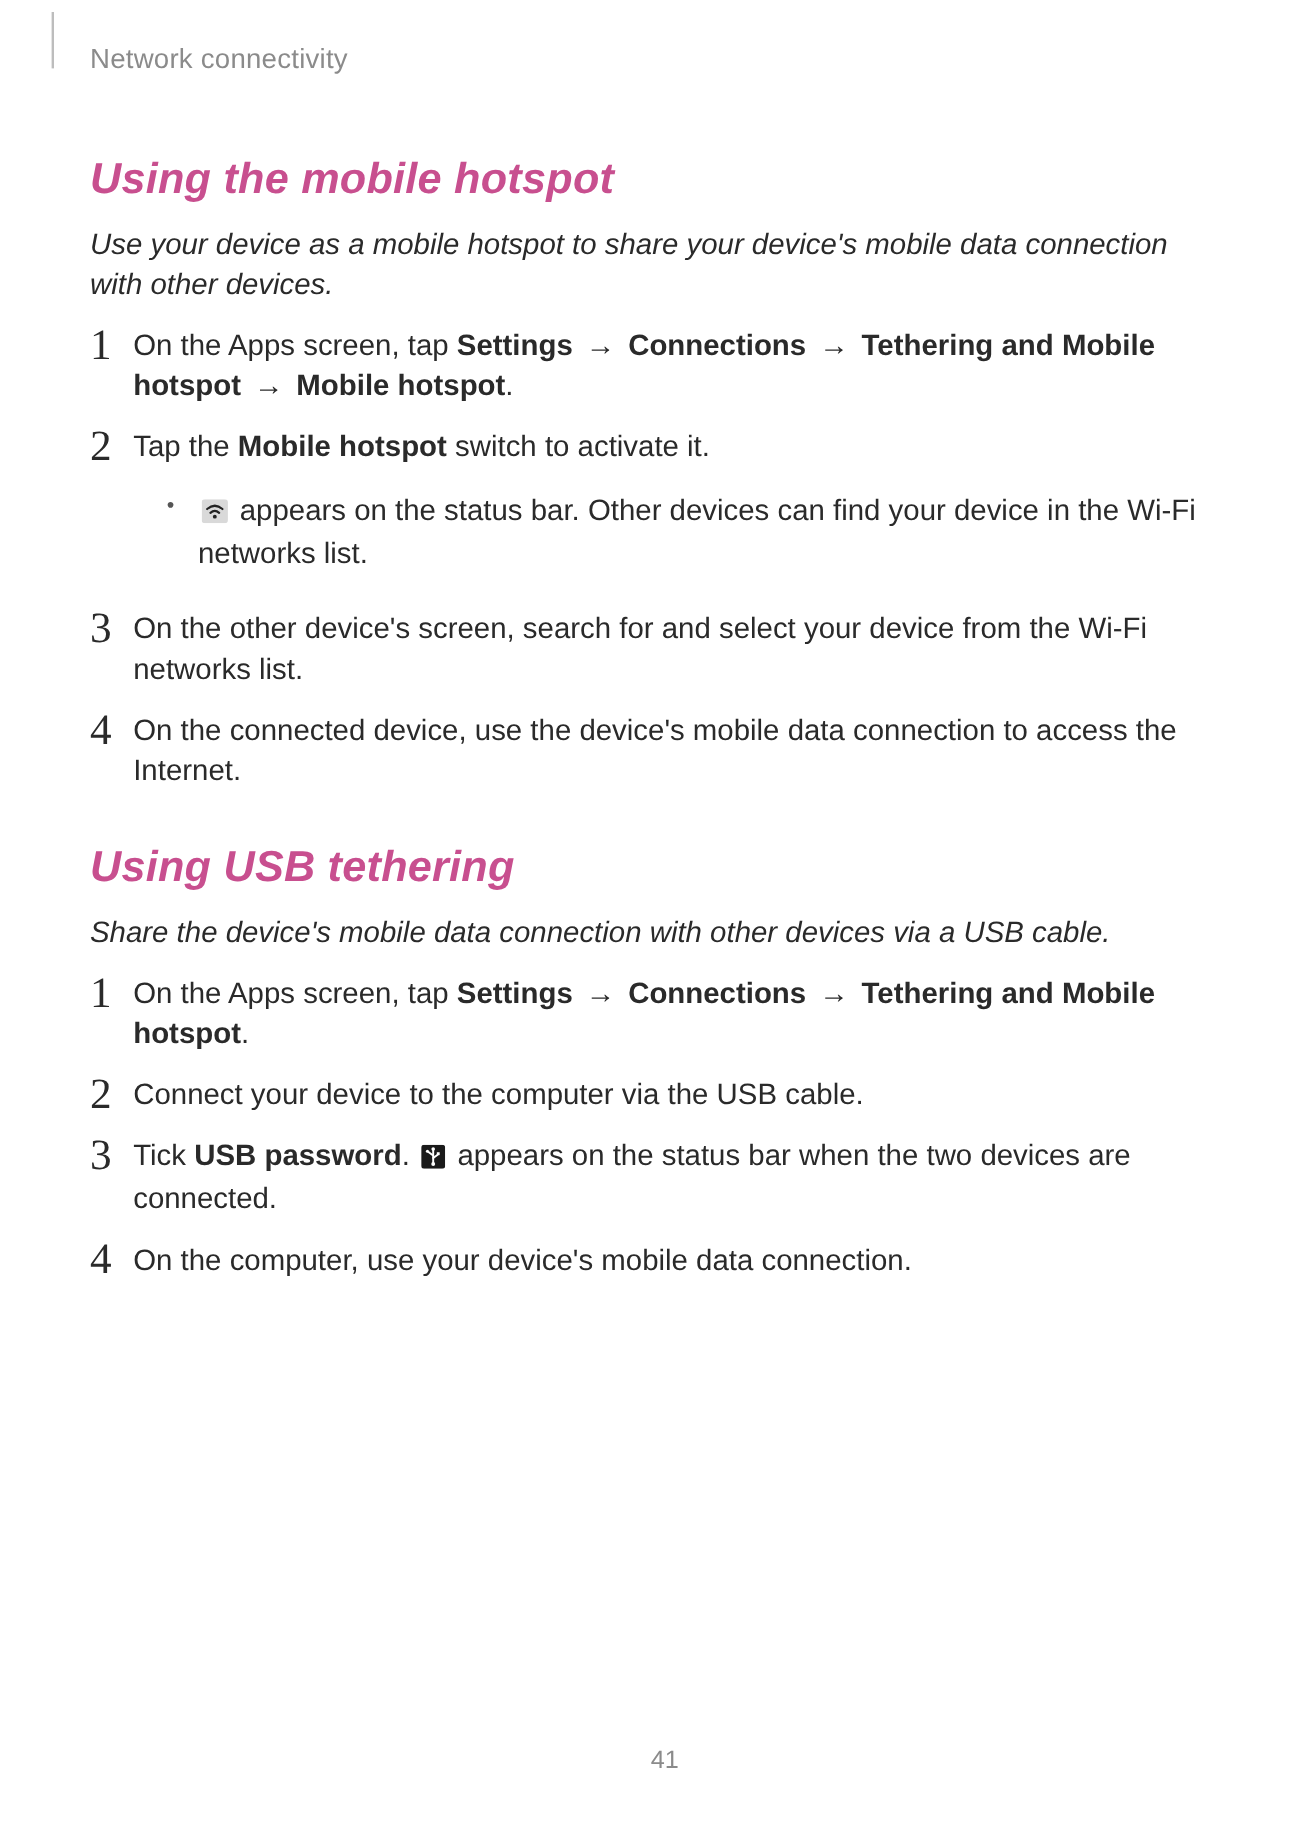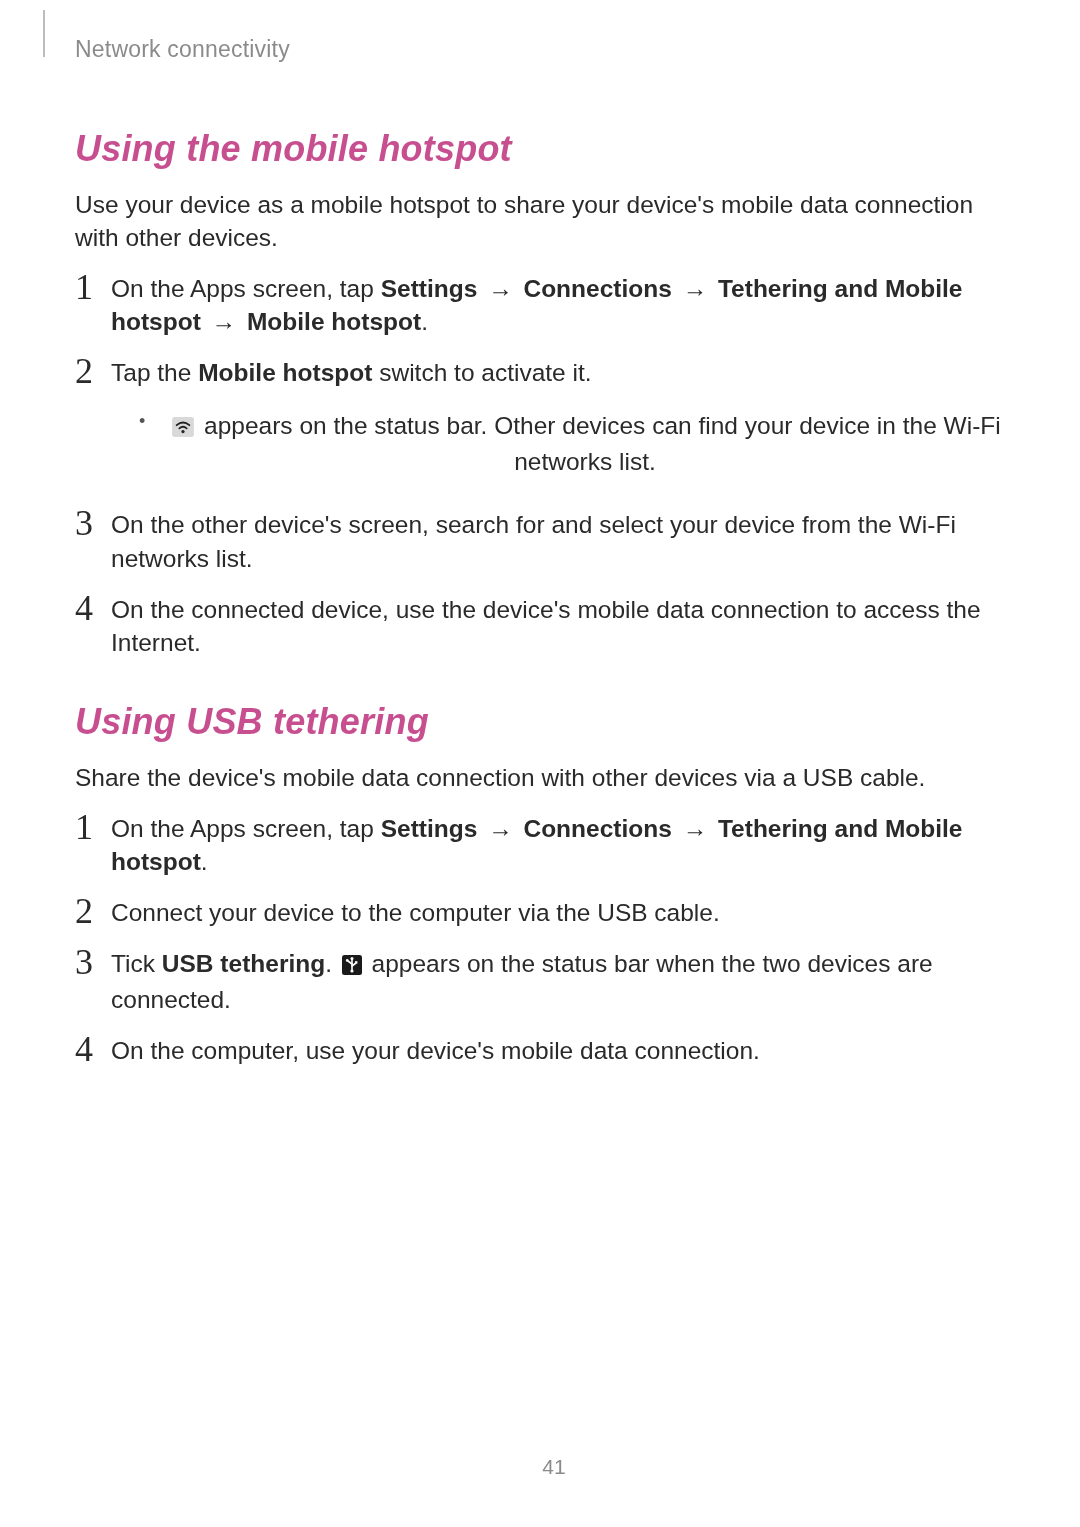--- a/index.html
+++ b/index.html
@@ -41,20 +41,21 @@
     margin: 65px 0 18px 0;
     letter-spacing: 0.2px;
     font-style: italic;
   }
   h2.section-title.tight { margin-top: 42px; }
   .para {
     font-size: 24.5px;
     line-height: 1.35;
     color: #2a2a2a;
     margin: 0 0 12px 0;
+    font-style: italic;
   }
   .steps { margin-top: 10px; }
   .step {
     display: flex;
     align-items: flex-start;
     margin: 18px 0 10px 0;
   }
   .step-num {
     font-family: Georgia, "Times New Roman", serif;
     font-size: 36px;
@@ -82,21 +83,20 @@
     padding-left: 28px;
     margin: 10px 0 0 0;
   }
   ul.sub li {
     position: relative;
     font-size: 24.5px;
     line-height: 1.35;
     color: #2a2a2a;
     padding-left: 26px;
     margin: 20px 0 12px 0;
-    text-align: center;
   }
   ul.sub li::before {
     content: "•";
     position: absolute;
     left: 0;
     top: 0;
     font-size: 18px;
     color: #555;
   }
   .inline-icon {
@@ -179,21 +179,21 @@
     </div>
 
     <div class="step">
       <div class="step-num">2</div>
       <div class="step-body">Connect your device to the computer via the USB cable.</div>
     </div>
 
     <div class="step">
       <div class="step-num">3</div>
       <div class="step-body">
-        <span>Tick </span><b>USB tethering</b><span>. </span><span class="inline-icon">
+        <span>Tick </span><b>USB password</b><span>. </span><span class="inline-icon">
           <svg width="20" height="20" viewBox="0 0 20 20">
             <rect x="0" y="0" width="20" height="20" rx="2.5" fill="#1a1a1a"></rect>
             <g stroke="#ffffff" stroke-width="1.6" fill="#ffffff" stroke-linecap="round">
               <line x1="10" y1="3.5" x2="10" y2="16"></line>
               <circle cx="10" cy="3.5" r="1.5" stroke="none"></circle>
               <path d="M10 9 L6 6" fill="none"></path>
               <circle cx="5.2" cy="5.4" r="1.3" stroke="none"></circle>
               <path d="M10 11 L14 8" fill="none"></path>
               <rect x="13" y="6.2" width="2.4" height="2.4" stroke="none"></rect>
               <circle cx="10" cy="16" r="1.6" stroke="none"></circle>

